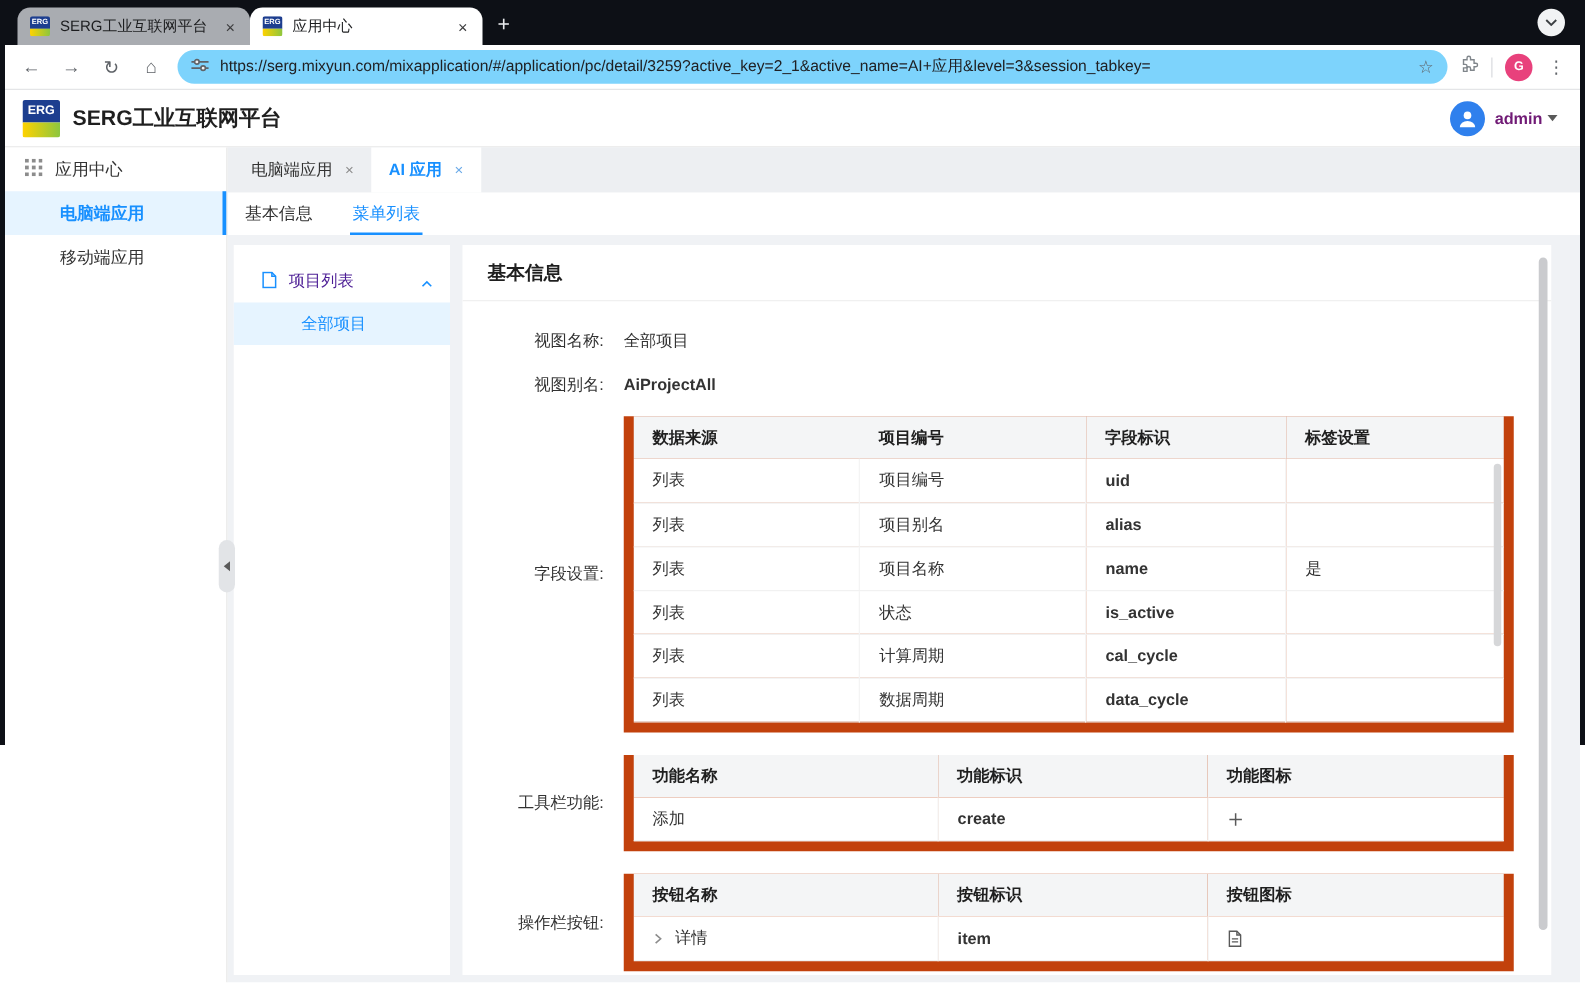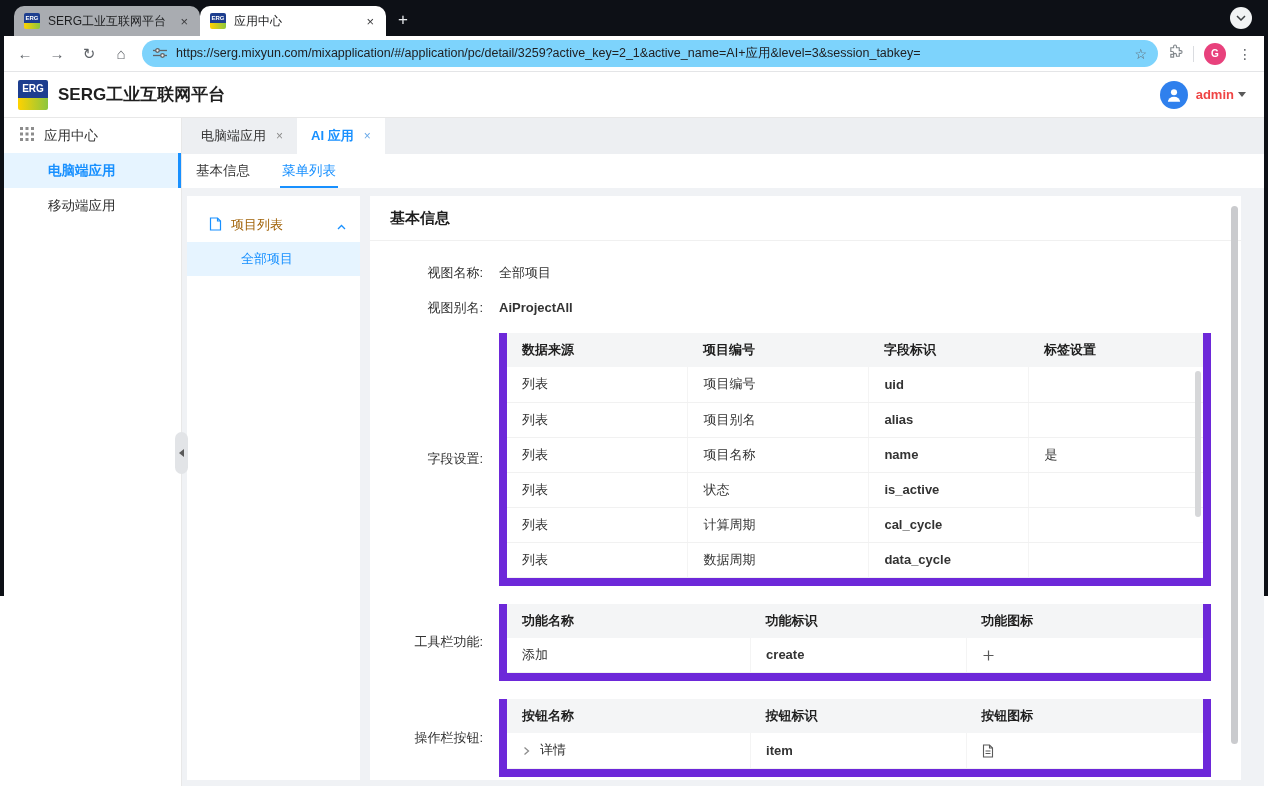--- a/index.html
+++ b/index.html
@@ -31,21 +31,21 @@
   .kebab { color:#5f6368; font-size:14px; padding:0 2px; }
 
   
   .appheader { height:46px; background:#fff; border-bottom:1px solid #e8e8e8; display:flex; align-items:center; padding:0 18px 0 14px; flex-shrink:0; }
   .logo { width:30px; height:30px; border-radius:2px; overflow:hidden; display:flex; flex-direction:column; flex-shrink:0; }
   .logo .f-top { flex:1.7; background:#1d3e8f; color:#fff; font-size:10px; font-weight:bold; display:flex; align-items:center; justify-content:center; }
   .logo .f-bot { flex:1; background:linear-gradient(90deg,#ffd200,#8cc63f); }
   .apptitle { font-size:17px; font-weight:bold; color:#1f1f1f; margin-left:10px; }
   .hspacer { flex:1; }
   .useravatar { width:28px; height:28px; border-radius:50%; background:#2f80ed; display:flex; align-items:center; justify-content:center; }
-  .username { font-size:13px; font-weight:bold; color:#ef4444; margin:0 4px 0 8px; }
+  .username { font-size:13px; font-weight:bold; color:#701a75; margin:0 4px 0 8px; }
   .dcaret { width:0; height:0; border-left:4px solid transparent; border-right:4px solid transparent; border-top:5px solid #595959; }
 
   
   .appbody { flex:1; display:flex; min-height:0; }
   .sidebar { width:178px; background:#fff; border-right:1px solid #e8e8e8; position:relative; flex-shrink:0; }
   .snav { height:35px; display:flex; align-items:center; padding:0 14px 0 16px; gap:10px; font-size:13.5px; color:#333; }
   .snav .lbl { flex:1; }
   .snav.accent { color:#1890ff; }
   .snav.sub { padding-left:44px; }
   .snav.selected { background:#e6f4ff; color:#1890ff; font-weight:bold; border-right:3px solid #1890ff; }
@@ -60,34 +60,34 @@
   .ptab.active .close { color:#69a9e8; font-weight:normal; }
   .subtabs { height:34px; background:#fff; display:flex; align-items:stretch; gap:28px; padding-left:12px; flex-shrink:0; }
   .stab { display:flex; align-items:center; font-size:13.5px; color:#333; position:relative; padding:0 2px; }
   .stab.active { color:#1890ff; }
   .stab.active::after { content:""; position:absolute; left:0; right:0; bottom:0; height:2px; background:#1890ff; }
 
   .content { flex:1; display:flex; gap:10px; padding:8px 23px 6px 5px; min-height:0; position:relative; }
   .treepanel { width:173px; background:#fff; padding-top:12px; flex-shrink:0; }
   .tnode { height:34px; display:flex; align-items:center; gap:9px; padding:0 14px 0 22px; font-size:13px; color:#333; }
   .tnode .lbl { flex:1; }
-  .tnode.accent { color:#a16207; }
+  .tnode.accent { color:#4c1d95; }
   .tnode.sub { padding-left:54px; }
   .tnode.selected { background:#e6f4ff; color:#1890ff; }
 
   .detailpanel { flex:1; background:#fff; min-width:0; overflow:hidden; position:relative; }
   .dtitle { padding:13px 20px 12px 20px; font-size:15px; font-weight:bold; color:#1f1f1f; border-bottom:1px solid #f0f0f0; }
   .dform { padding:22px 30px 0 8px; }
   .frow { display:flex; margin-bottom:15px; align-items:center; }
   .flabel { width:105px; flex-shrink:0; text-align:right; font-size:13px; color:#333; margin-right:16px; line-height:20px; }
   .fvalue { font-size:13px; color:#333; line-height:20px; }
   .fvalue.bold { font-weight:bold; }
   .frow.tblrow { margin-bottom:18px; }
 
-  .tblwrap { flex:1; background:#6d28d9; padding:0 8px 8px 8px; min-width:0; position:relative; }
+  .tblwrap { flex:1; background:#c2410c; padding:0 8px 8px 8px; min-width:0; position:relative; }
   table.dtable { width:100%; border-collapse:collapse; table-layout:fixed; }
   table.dtable th { height:34px; text-align:left; font-size:13px; font-weight:bold; color:#1f1f1f; padding:0 15px; background:#f4f5f6; }
   table.dtable td { height:35px; font-size:13px; color:#333; padding:0 15px; background:#fff; border-bottom:1px solid #f1f1f1; border-right:1px solid #f4f4f4; }
   table.dtable td:last-child { border-right:none; }
   table.dtable td .cell-text.bold { font-weight:bold; }
   .cell-icon { display:inline-flex; vertical-align:middle; margin-right:9px; }
   .cell-icon.only { margin-right:0; }
   .inner-scroll { position:absolute; right:10px; top:38px; width:6px; height:146px; background:#d6d7d9; border-radius:3px; }
   .page-scroll { position:absolute; right:26px; top:18px; width:7px; height:538px; background:#cacbce; border-radius:4px; z-index:6; }
 </style>

